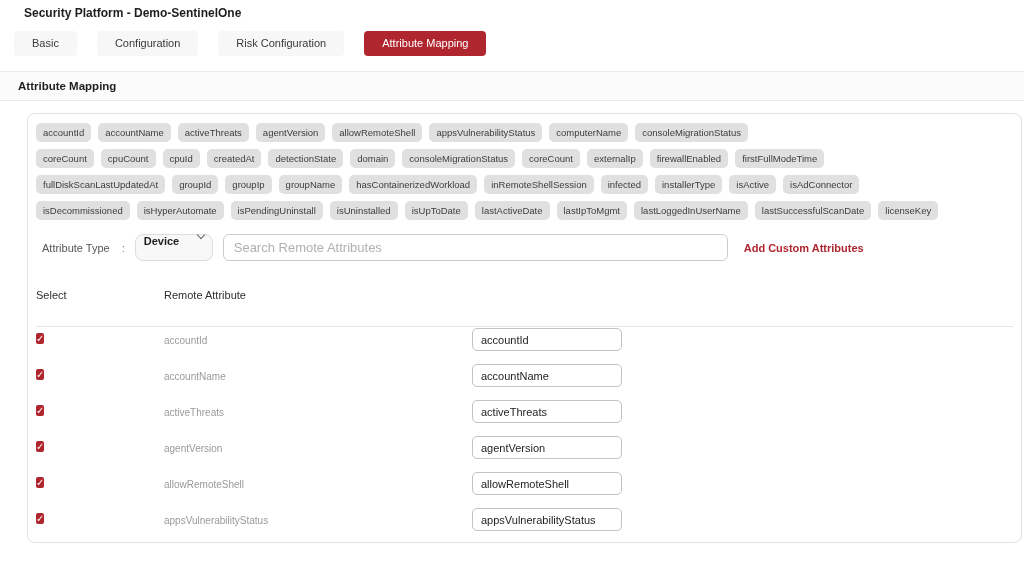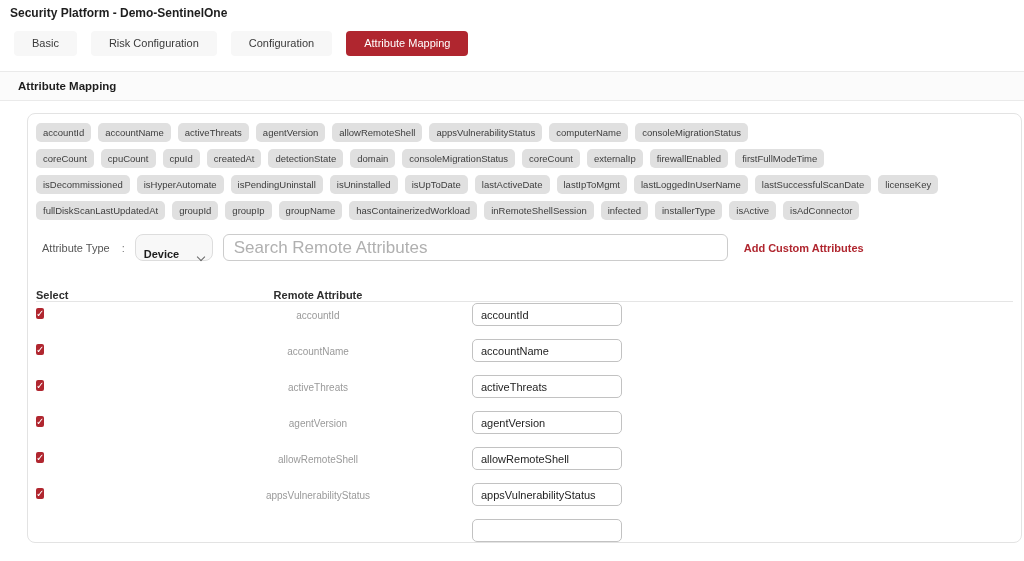--- a/index.html
+++ b/index.html
@@ -10,24 +10,24 @@
   }
   *{box-sizing:border-box;}
   html,body{margin:0;padding:0;}
   body{
     width:1024px;height:561px;overflow:hidden;
     background:#ffffff;
     font-family:"Liberation Sans",sans-serif;
     color:#222;
   }
   .window-title{
-    padding:6px 0 0 10px;
+    padding:6px 0 0 24px;
     font-size:12px;font-weight:bold;color:#1e1e1e;
   }
-  .tabs{display:flex;gap:14px;margin:11px 0 0 14px;}
+  .tabs{display:flex;gap:20px;margin:11px 0 0 14px;}
   .tab{
     background:var(--tab-bg);color:#3a3a3a;
     font-size:11px;line-height:25px;height:25px;
     padding:0 18px;border-radius:4px;text-align:center;
     cursor:pointer;white-space:nowrap;
   }
   .tab.active{background:var(--accent);color:#ffffff;}
   .section-bar{
     margin-top:15px;
     background:#fbfbfb;
@@ -49,51 +49,51 @@
     flex:0 0 auto;
     background:var(--chip-bg);color:#3d3d3d;
     font-size:9.5px;line-height:13px;
     padding:3px 7px;border-radius:5px;
     margin-right:7px;white-space:nowrap;cursor:pointer;
   }
   .filter-row{display:flex;align-items:center;margin:14px 12px 0 14px;}
   .filter-label{font-size:11px;color:#555;}
   .filter-colon{margin:0 10px 0 12px;font-size:11px;color:#777;}
   .type-select{
-    display:flex;align-items:flex-end;justify-content:space-between;
+    display:flex;align-items:flex-start;justify-content:space-between;
     width:78px;height:27px;
     background:#f8f8f8;border:1px solid #ddd;border-radius:8px;
     padding:0 8px;cursor:pointer;
   }
   .type-select .value{font-weight:bold;font-size:11px;color:#1e1e1e;}
   .chevron{
     width:6px;height:6px;
     border-right:1.5px solid #666;border-bottom:1.5px solid #666;
     transform:rotate(45deg);margin-top:-3px;
   }
   .search-input{
     margin-left:10px;width:505px;height:27px;
     border:1px solid #ccc;border-radius:6px;
-    padding:7px 10px;font-size:17px;color:#333;
+    padding:7px 10px;font-size:13px;color:#333;
     font-family:"Liberation Sans",sans-serif;
     outline:none;background:#fff;
   }
   .search-input::placeholder{color:#b0b0b0;}
   .add-custom{
     margin-left:16px;font-size:11px;font-weight:bold;
     color:var(--accent);cursor:pointer;white-space:nowrap;
   }
   .table{margin-top:28px;padding:0 8px;}
   .thead{
     display:flex;
-    font-size:11px;font-weight:bold;color:#2e2e2e;
-    padding-bottom:0;border-bottom:1px solid #e5e5e5;
+    font-size:11px;font-weight:normal;color:#2e2e2e;
+    padding-bottom:25px;border-bottom:1px solid #e5e5e5;
   }
   .col-select{width:128px;}
-  .col-remote{width:308px;text-align:center;}
+  .col-remote{width:308px;}
   .col-local{flex:1;}
   .trow{display:flex;align-items:flex-start;height:36px;}
   .tbody .trow:first-child{margin-top:1px;}
   .checkbox{
     width:13px;height:13px;margin-top:5px;
     background:var(--accent);border-radius:2px;
     color:#fff;font-size:10px;line-height:13px;text-align:center;
     cursor:pointer;
   }
   .remote-value{font-size:10px;color:#9a9a9a;margin-top:7px;}
@@ -105,22 +105,22 @@
     outline:none;background:#fff;
   }
 </style>
 </head>
 <body>
 
 <div class="window-title">Security Platform - Demo-SentinelOne</div>
 
 <div class="tabs">
   <div class="tab">Basic</div>
+  <div class="tab">Configuration</div>
   <div class="tab">Risk Configuration</div>
-  <div class="tab">Configuration</div>
   <div class="tab active">Attribute Mapping</div>
 </div>
 
 <div class="section-bar">
   <span>Attribute Mapping</span>
 </div>
 
 <div class="panel">
 
   <div class="chips">
@@ -141,43 +141,43 @@
         <span class="chip">createdAt</span>
         <span class="chip">detectionState</span>
         <span class="chip">domain</span>
         <span class="chip">consoleMigrationStatus</span>
         <span class="chip">coreCount</span>
         <span class="chip">externalIp</span>
         <span class="chip">firewallEnabled</span>
         <span class="chip">firstFullModeTime</span>
       </div>
       <div class="chip-row">
+        <span class="chip">fullDiskScanLastUpdatedAt</span>
+        <span class="chip">groupId</span>
+        <span class="chip">groupIp</span>
+        <span class="chip">groupName</span>
+        <span class="chip">hasContainerizedWorkload</span>
+        <span class="chip">inRemoteShellSession</span>
+        <span class="chip">infected</span>
+        <span class="chip">installerType</span>
+        <span class="chip">isActive</span>
+        <span class="chip">isAdConnector</span>
+      </div>
+      <div class="chip-row">
         <span class="chip">isDecommissioned</span>
         <span class="chip">isHyperAutomate</span>
         <span class="chip">isPendingUninstall</span>
         <span class="chip">isUninstalled</span>
         <span class="chip">isUpToDate</span>
         <span class="chip">lastActiveDate</span>
         <span class="chip">lastIpToMgmt</span>
         <span class="chip">lastLoggedInUserName</span>
         <span class="chip">lastSuccessfulScanDate</span>
         <span class="chip">licenseKey</span>
       </div>
-      <div class="chip-row">
-        <span class="chip">fullDiskScanLastUpdatedAt</span>
-        <span class="chip">groupId</span>
-        <span class="chip">groupIp</span>
-        <span class="chip">groupName</span>
-        <span class="chip">hasContainerizedWorkload</span>
-        <span class="chip">inRemoteShellSession</span>
-        <span class="chip">infected</span>
-        <span class="chip">installerType</span>
-        <span class="chip">isActive</span>
-        <span class="chip">isAdConnector</span>
-      </div>
     </div>
 
   <div class="filter-row">
     <span class="filter-label">Attribute Type</span>
     <span class="filter-colon">:</span>
     <div class="type-select">
       <span class="value">Device</span>
       <span class="chevron"></span>
     </div>
     <input class="search-input" type="text" placeholder="Search Remote Attributes" style="">

